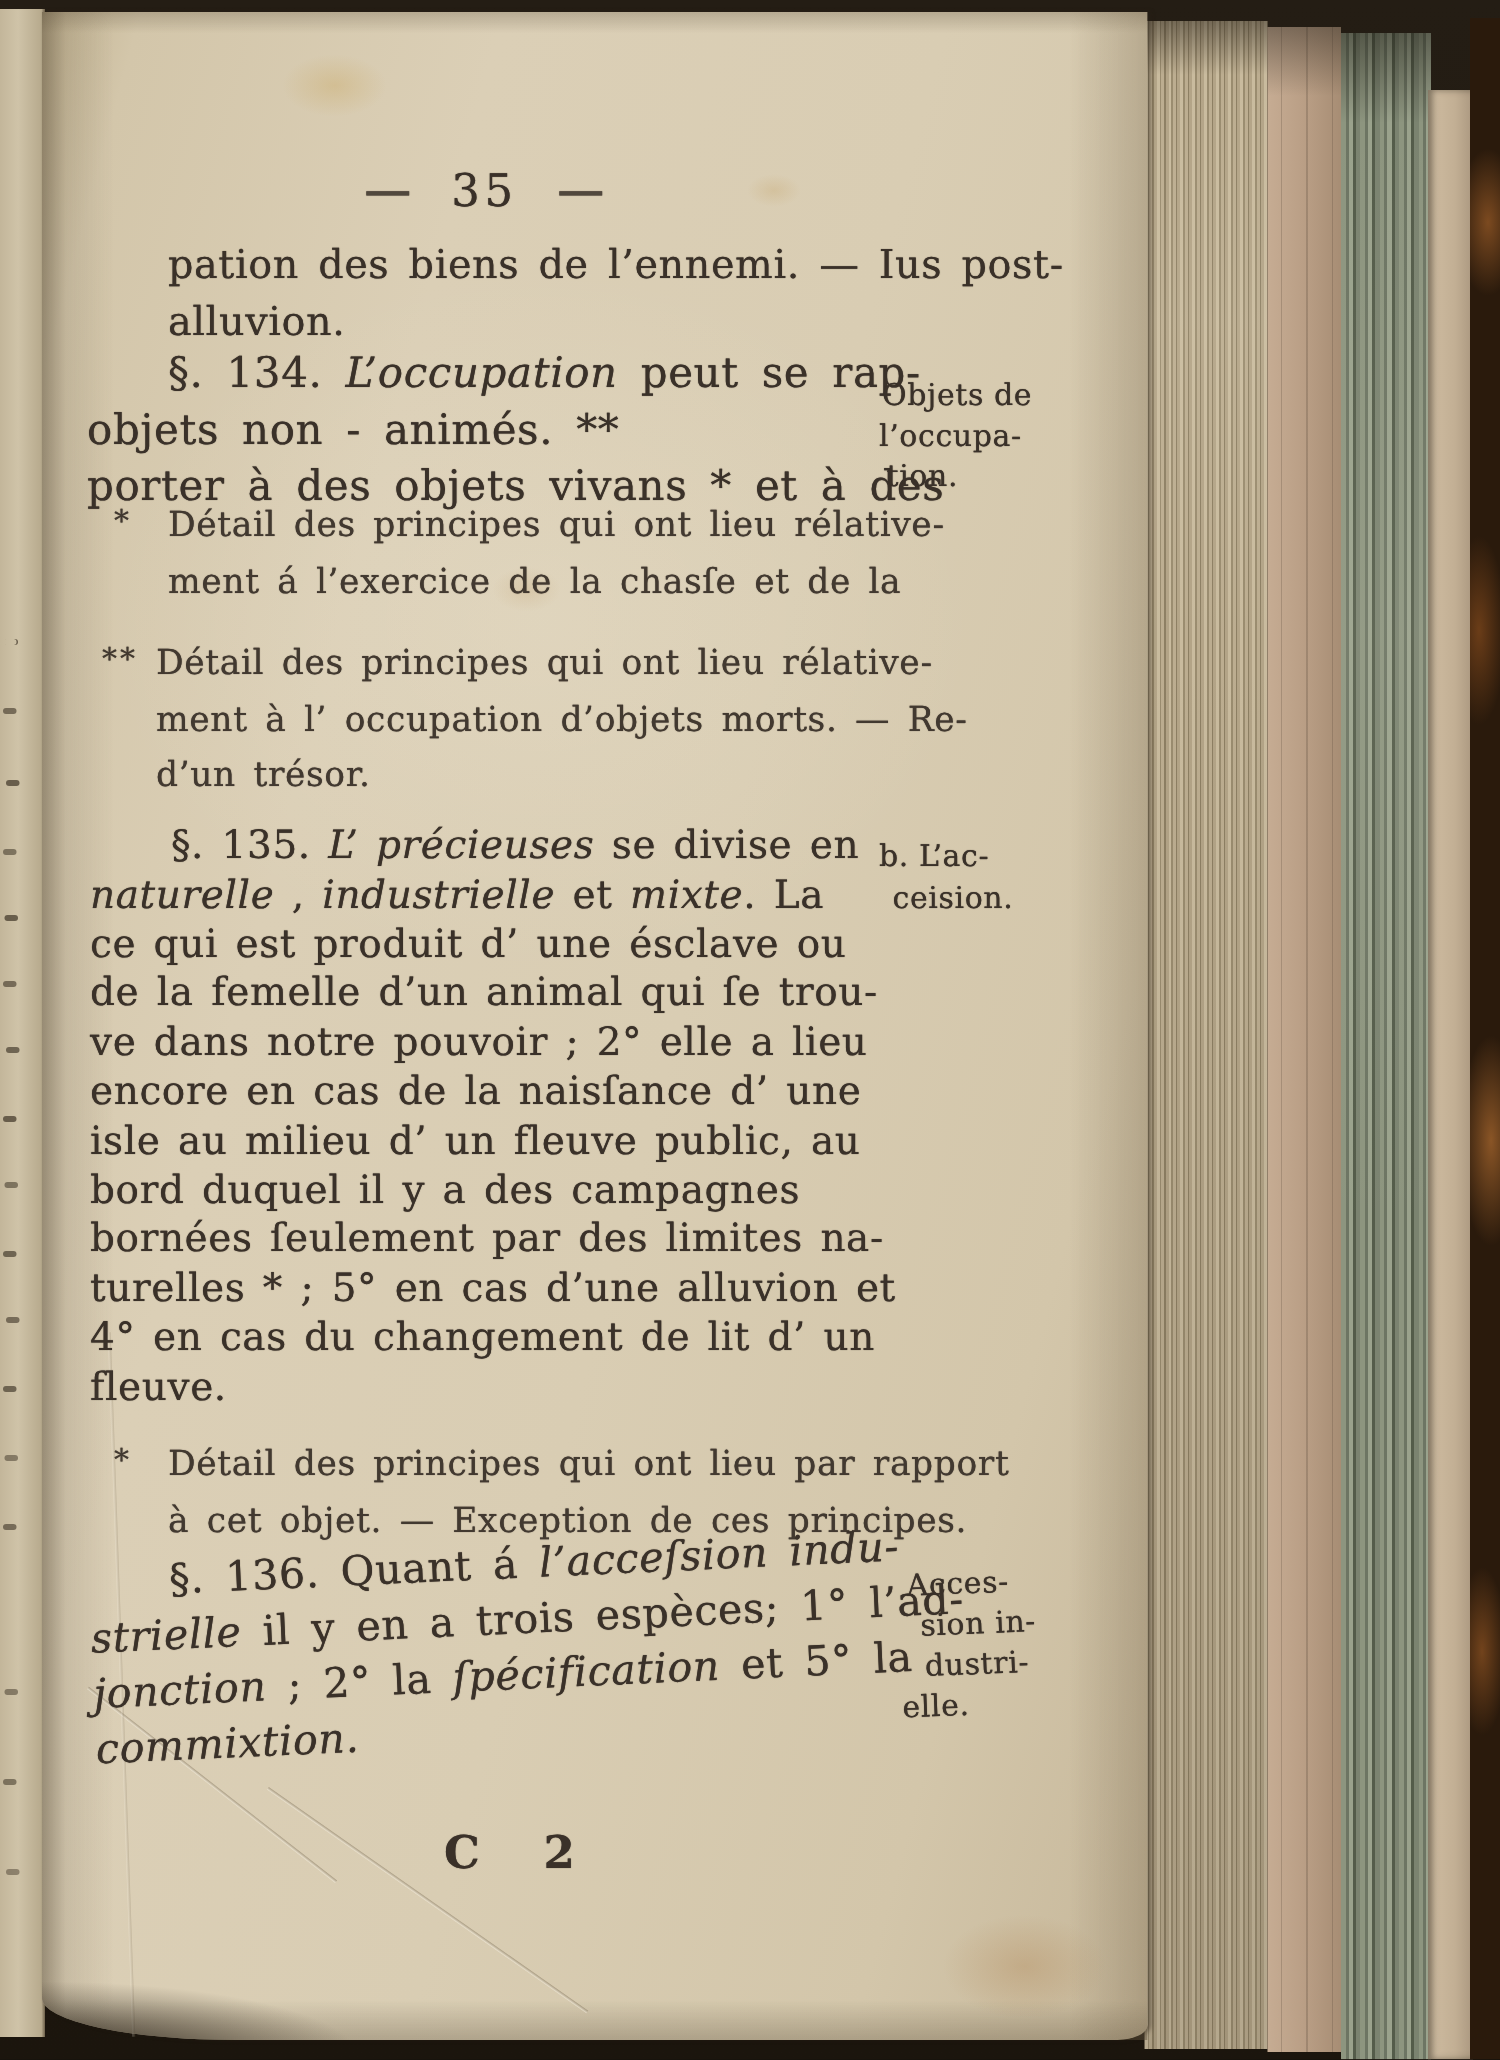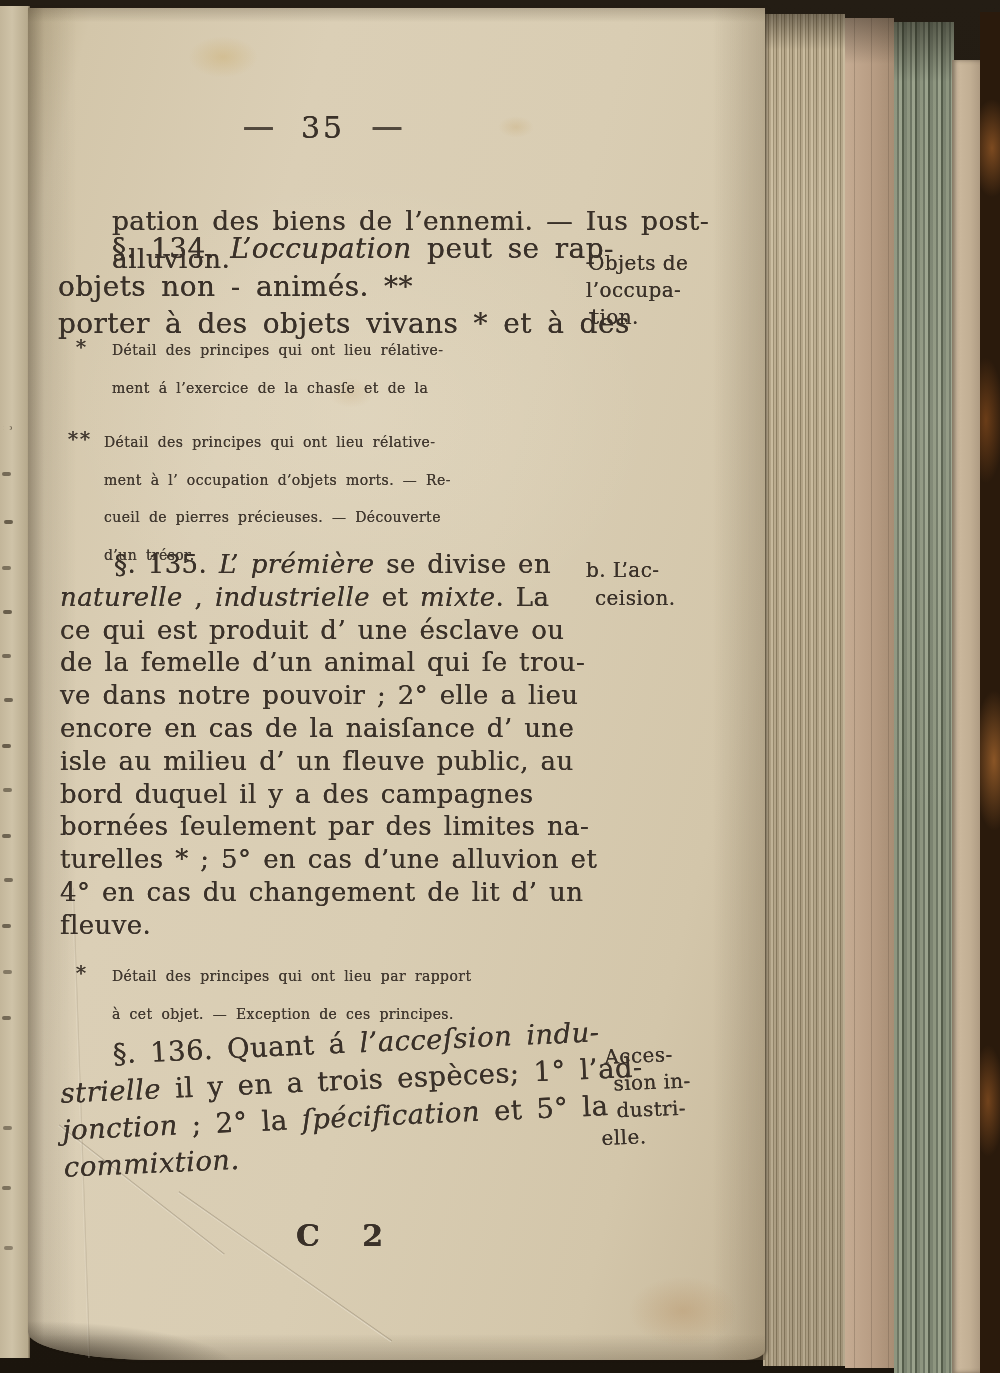--- a/index.html
+++ b/index.html
@@ -72,28 +72,28 @@
   .stain.s3{left:300px;top:370px;width:46px;height:30px;background:radial-gradient(ellipse,rgba(180,140,80,.18),rgba(0,0,0,0) 70%);}
   .stain.s4{left:470px;top:108px;width:36px;height:22px;background:radial-gradient(ellipse,rgba(190,150,80,.22),rgba(0,0,0,0) 70%);}
 
   
   .txt{position:absolute;letter-spacing:.4px;text-shadow:0 0 .6px currentColor;}
   .line{white-space:nowrap;}
   .it{font-style:italic;}
   .header{left:150px;top:100px;width:290px;display:flex;align-items:center;justify-content:center;gap:26px;}
   .dash{font-size:32px;font-weight:bold;transform:scaleY(.75);opacity:.85;}
   .pagenum{font-size:30px;letter-spacing:3px;text-align:right;}
-  .p-cont{left:84px;top:150px;width:456px;font-size:26.5px;line-height:38px;word-spacing:4px;margin-top:44px;}
+  .p-cont{left:84px;top:150px;width:456px;font-size:26.5px;line-height:38px;word-spacing:4px;}
   .p134{left:30px;top:222px;width:515px;font-size:28px;line-height:37.5px;word-spacing:6px;}
   .p135{left:32px;top:540px;width:512px;font-size:26px;line-height:32.8px;word-spacing:3px;}
   .p136{left:30px;top:1028px;width:515px;font-size:27.5px;line-height:37px;word-spacing:5px;
         transform:rotate(-2.6deg);transform-origin:8% 0;}
   .sect .line:first-child{text-indent:54px;}
   .fn{display:flex;color:#423930;}
-  .fn .fnt{font-size:14px;line-height:37.5px;word-spacing:4px;}
+  .fn .fnt{font-size:23px;line-height:37.5px;word-spacing:4px;}
   .fnm{width:36px;font-size:20px;padding-top:3px;letter-spacing:2px;flex:0 0 auto;}
   .fn134a{left:48px;top:324px;width:520px;}
   .fn134b{left:40px;top:416px;width:528px;}
   .fn135{left:48px;top:950px;width:524px;}
   .mnote{left:558px;width:130px;font-size:20px;line-height:27px;}
   .m134{top:242px;}
   .m134 .line:nth-child(1){margin-left:2px;} .m134 .line:nth-child(3){margin-left:5px;}
   .m135{top:548px;line-height:28px;}
   .m135 .line:nth-child(2){margin-left:9px;}
   .m136{top:1034px;transform:rotate(-2.2deg);}
@@ -148,27 +148,26 @@
           <div class="line"><span>Détail des principes qui ont lieu rélative-</span></div>
           <div class="line"><span>ment á l’exercice de la chasſe et de la</span></div>
         </div>
     </div>
 
     <div class="txt fn fn134b">
       <span class="fnm">**</span>
       <div class="fnt">
           <div class="line"><span>Détail des principes qui ont lieu rélative-</span></div>
           <div class="line"><span>ment à l’ occupation d’objets morts. — Re-</span></div>
-          <div class="line"><span>cueil de pierres précieuses. — Découverte</span></div>
           <div class="line end"><span>d’un trésor.</span></div>
         </div>
     </div>
 
     <div class="txt p135 sect">
-        <div class="line"><span>§. 135. </span><span class="it">L’ prémière</span><span> se divise en</span></div>
+        <div class="line"><span>§. 135. </span><span class="it">L’ précieuses</span><span> se divise en</span></div>
         <div class="line"><span class="it">naturelle</span><span> , </span><span class="it">industrielle</span><span> et </span><span class="it">mixte</span><span>. La</span></div>
         <div class="line"><span>ce qui est produit d’ une ésclave ou</span></div>
         <div class="line"><span>de la femelle d’un animal qui ſe trou-</span></div>
         <div class="line"><span>ve dans notre pouvoir ; 2° elle a lieu</span></div>
         <div class="line"><span>encore en cas de la naisſance d’ une</span></div>
         <div class="line"><span>isle au milieu d’ un fleuve public, au</span></div>
         <div class="line"><span>bord duquel il y a des campagnes</span></div>
         <div class="line"><span>bornées ſeulement par des limites na-</span></div>
         <div class="line"><span>turelles * ; 5° en cas d’une alluvion et</span></div>
         <div class="line"><span>4° en cas du changement de lit d’ un</span></div>

